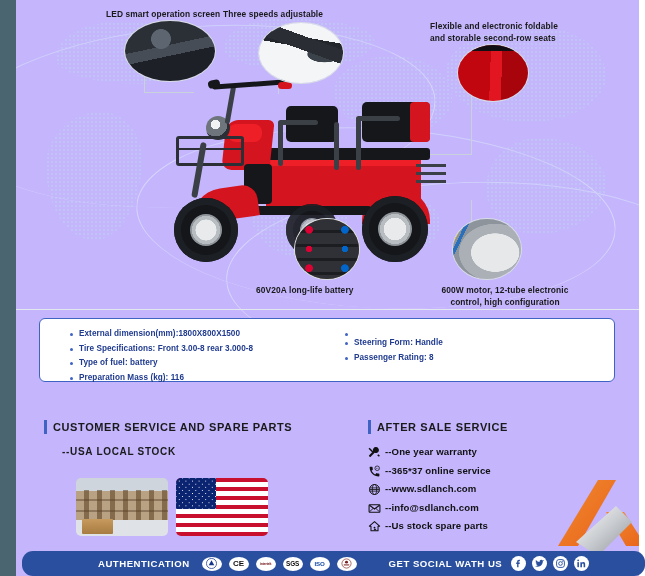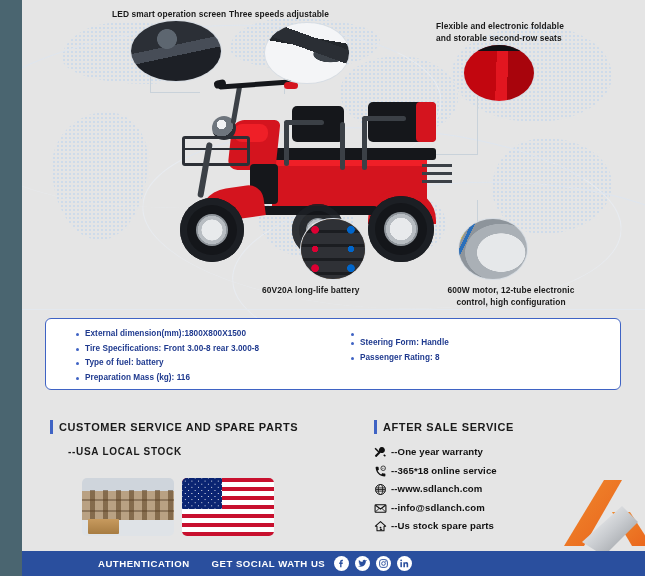--- a/index.html
+++ b/index.html
@@ -13,22 +13,22 @@
 
   
   #page { position: absolute; inset: 0; width: 645px; height: 576px; background:#fff; overflow:hidden; }
 
   .left-band {
     position: absolute; left: 0; top: 0; width: 22px; height: 576px;
     background: #4a6570;
   }
 
   .canvas {
-    position: absolute; left: 22px; top: 0; width: 623px; height: 576px;
-    background: #e5e5e5;
+    position: absolute; left: 16px; top: 0; width: 623px; height: 576px;
+    background: #c4b5fd;
     overflow: hidden;
   }
 
   
   .worldmap {
     position: absolute; left: 0; top: 0; width: 623px; height: 318px;
     overflow: hidden;
     opacity: .55;
     pointer-events: none;
   }
@@ -122,21 +122,21 @@
     border-radius:50%; background:#14161a;
     box-shadow: inset 0 0 0 7px #1c1f24;
   }
   .rim {
     position:absolute; border-radius:50%;
     background: radial-gradient(circle, #e8eaec 0 46%, #b8bdc2 47% 62%, #8f959b 63% 100%);
   }
 
   
   .spec-box {
-    position: absolute; left: 23px; top: 318px; width: 576px; height: 72px;
+    position: absolute; left: 23px; top: 318px; width: 576px; height: 64px;
     border: 1.4px solid #3f63c4; border-radius: 6px; background:#fff;
     display:flex; padding: 8px 0 0 0;
   }
   .spec-col { width: 50%; padding-left: 30px; }
   .spec-col.right { padding-left: 18px; }
   .spec-li {
     display:flex; align-items:flex-start; gap:6px;
     font-size: 8.2px; font-weight: bold; color:#1f3a8f;
     line-height: 14.5px; letter-spacing:.05px;
   }
@@ -194,21 +194,21 @@
   .asl-row { display:flex; align-items:center; gap:4px; }
   .asl-icon { width:13px; height:13px; flex:none; color:#111; }
   .asl-text { font-size:9.6px; font-weight:bold; color:#111; letter-spacing:.1px; }
 
   
   .logo-wm { position:absolute; left:538px; top:472px; width:108px; height:88px; pointer-events:none; }
 
   
   .bluebar {
     position:absolute; left:22px; top:551px; width:623px; height:25px;
-    background:#2a4f9e; display:flex; align-items:center;
+    background:#2a4f9e; display:flex; align-items:center;border-radius:11px;
   }
   .bb-label {
     color:#fff; font-size:9.6px; font-weight:bold; letter-spacing:.5px;
   }
   .cert-row { display:flex; align-items:center; gap:7px; margin-left:12px; }
   .cert {
     width:20px; height:14px; border-radius:50%; background:#fff;
     display:flex; align-items:center; justify-content:center;
     font-size:5.6px; font-weight:bold; color:#15358c;
     letter-spacing:-.2px; overflow:hidden;
@@ -410,21 +410,21 @@
 
         <div class="asl-row">
           <span class="asl-icon">
             <svg viewBox="0 0 24 24" width="13" height="13">
               <path d="M6.6 10.8c1.4 2.8 3.8 5.2 6.6 6.6l2.2-2.2c.3-.3.7-.4 1-.2 1.2.4 2.4.6 3.6.6.6 0 1 .4 1 1V20c0 .6-.4 1-1 1C10.6 21 3 13.4 3 4c0-.6.4-1 1-1h3.4c.6 0 1 .4 1 1 0 1.3.2 2.5.6 3.6.1.4 0 .8-.2 1.1z" fill="#111"></path>
               <circle cx="17" cy="6" r="4.2" fill="none" stroke="#111" stroke-width="1.4"></circle>
               <circle cx="15.6" cy="6" r=".8" fill="#111"></circle>
                 <circle cx="18.4" cy="6" r=".8" fill="#111"></circle>
             </svg>
           </span>
-          <span class="asl-text">--365*18 online service</span>
+          <span class="asl-text">--365*37 online service</span>
         </div>
 
         <div class="asl-row">
           <span class="asl-icon">
             <svg viewBox="0 0 24 24" width="13" height="13">
               <circle cx="12" cy="12" r="9.2" fill="none" stroke="#111" stroke-width="1.8"></circle>
               <ellipse cx="12" cy="12" rx="4" ry="9.2" fill="none" stroke="#111" stroke-width="1.5"></ellipse>
               <path d="M3 9h18M3 15h18M3 12h18" stroke="#111" stroke-width="1.5"></path>
             </svg>
           </span>
@@ -471,22 +471,41 @@
       <polygon points="44,8 62,8 24,74 4,74" fill="url(#orangeG)"></polygon>
       <polygon points="52,40 70,40 92,74 72,74" fill="url(#orangeG)"></polygon>
       <polygon points="22,70 62,34 78,50 44,84" fill="url(#silverG)"></polygon>
     </svg>
 
   </div>
 
   <div class="bluebar">
     <span class="bb-label" style="margin-left:76px;">AUTHENTICATION</span>
 
-
-    <span class="bb-label" style="margin-left:22px;">GET SOCIAL WATH US</span>
+    <div class="cert-row">
+      <span class="cert">
+        <svg viewBox="0 0 24 24" width="11" height="11">
+          <circle cx="12" cy="12" r="11" fill="none" stroke="#15358c" stroke-width="1.6"></circle>
+          <path d="M12 5l6 11H6z" fill="#15358c"></path>
+        </svg>
+      </span>
+      <span class="cert ce">CE</span>
+      <span class="cert tiny">intertek</span>
+      <span class="cert sgs">SGS</span>
+      <span class="cert iso">ISO</span>
+      <span class="cert tiny">
+        <svg viewBox="0 0 24 24" width="11" height="11">
+          <circle cx="12" cy="12" r="10" fill="none" stroke="#7a2020" stroke-width="1.4"></circle>
+          <circle cx="12" cy="9" r="3.2" fill="#7a2020"></circle>
+          <rect x="6" y="14" width="12" height="2.2" fill="#7a2020"></rect>
+        </svg>
+      </span>
+    </div>
+
+    <span class="bb-label" style="margin-left:32px;">GET SOCIAL WATH US</span>
 
     <div class="soc-row">
       <a class="soc">
         <svg viewBox="0 0 24 24" width="11" height="11">
             <path d="M15 7h-2c-.6 0-1 .4-1 1v2h3l-.5 3H12v7H9v-7H7v-3h2V8c0-2.2 1.8-4 4-4h2z" fill="#2a4f9e"></path>
           </svg>
       </a>
       <a class="soc">
         <svg viewBox="0 0 24 24" width="11" height="11">
             <path d="M22 5.9c-.7.3-1.5.5-2.3.6.8-.5 1.4-1.3 1.7-2.2-.8.5-1.6.8-2.5 1a3.9 3.9 0 0 0-6.7 3.5A11 11 0 0 1 4.2 4.6a3.9 3.9 0 0 0 1.2 5.2c-.6 0-1.2-.2-1.8-.5A3.9 3.9 0 0 0 6.7 13c-.6.2-1.2.2-1.8.1a3.9 3.9 0 0 0 3.6 2.7A7.8 7.8 0 0 1 2 17.4 11 11 0 0 0 8 19c7.2 0 11.2-6 11.2-11.2v-.5c.8-.6 1.4-1.3 1.9-2.1z" fill="#2a4f9e"></path>

